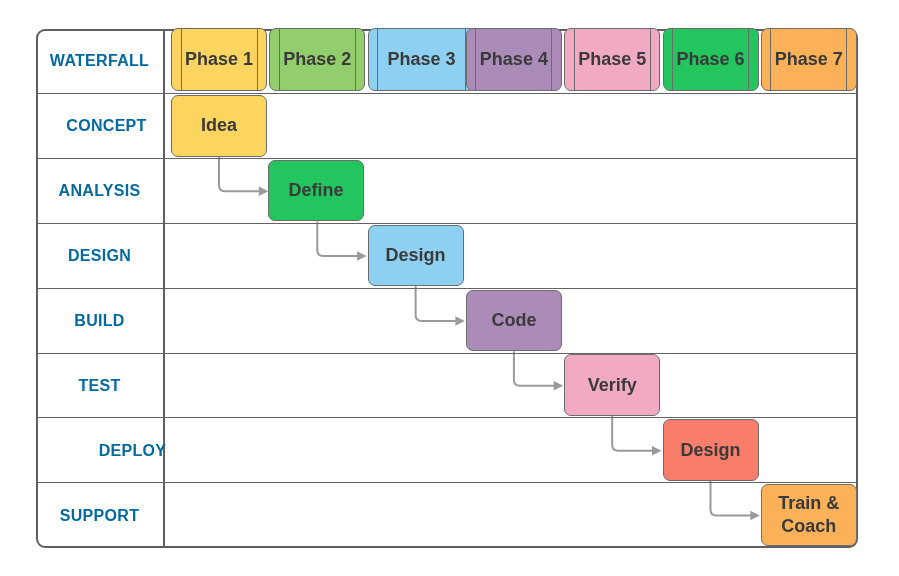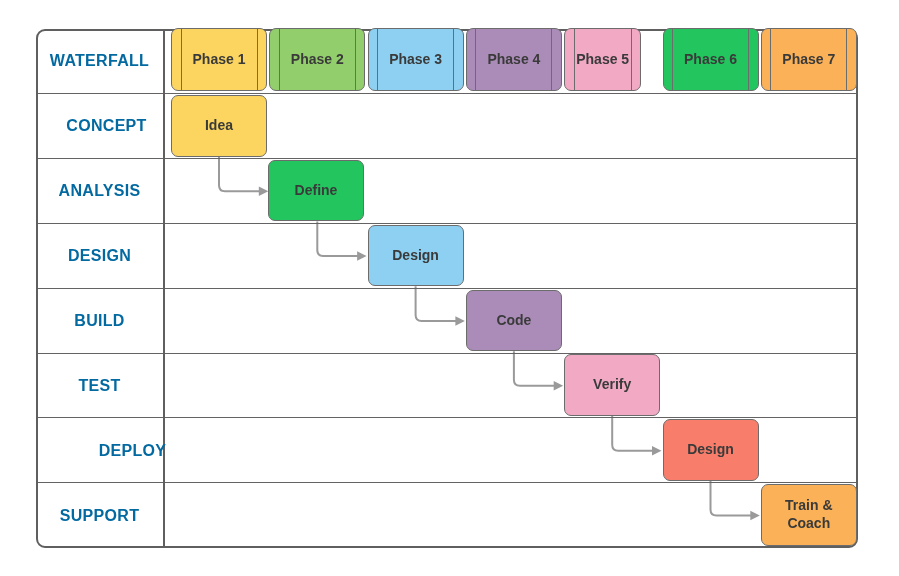--- a/index.html
+++ b/index.html
@@ -45,21 +45,21 @@
     position: absolute;
     box-sizing: border-box;
     border: 1.8px solid #6c6c6c;
     border-radius: 7px;
     display: flex;
     align-items: center;
     justify-content: center;
     text-align: center;
   }
   .phase-box span, .task-box span {
-    font-size: 14px;
+    font-size: 18px;
     font-weight: 700;
     color: #3a3a3a;
     line-height: 1.25;
     padding: 0 3px;
   }
   .phase-box span { white-space: nowrap; }
   .sbar {
     position: absolute;
     top: 0; bottom: 0;
     width: 0;
@@ -138,31 +138,31 @@
     <div class="phase-box" style="left: 171px; top: 28px; width: 96px; height: 63.375px; background: rgb(251, 213, 95);">
       <div class="sbar left"></div>
       <div class="sbar right"></div>
       <span>Phase 1</span>
     </div>
     <div class="phase-box" style="left: 269.3px; top: 28px; width: 96px; height: 63.375px; background: rgb(146, 206, 107);">
       <div class="sbar left"></div>
       <div class="sbar right"></div>
       <span>Phase 2</span>
     </div>
-    <div class="phase-box" style="left: 367.6px; top: 28px; width: 96px; height: 63.375px; background: rgb(141, 208, 241);">
+    <div class="phase-box" style="left: 367.6px; top: 28px; width: 108px; height: 63.375px; background: rgb(141, 208, 241);">
       <div class="sbar left"></div>
       <div class="sbar right"></div>
       <span>Phase 3</span>
     </div>
     <div class="phase-box" style="left: 465.9px; top: 28px; width: 96px; height: 63.375px; background: rgb(171, 140, 184);">
       <div class="sbar left"></div>
       <div class="sbar right"></div>
       <span>Phase 4</span>
     </div>
-    <div class="phase-box" style="left: 564.2px; top: 28px; width: 77px; height: 63.375px; background: rgb(242, 169, 196); align-items: center;">
+    <div class="phase-box" style="left: 564.2px; top: 28px; width: 96px; height: 63.375px; background: rgb(242, 169, 196); align-items: center;">
       <div class="sbar left"></div>
       <div class="sbar right"></div>
       <span>Phase 5</span>
     </div>
     <div class="phase-box" style="left: 662.5px; top: 28px; width: 96px; height: 63.375px; background: #22c55e;">
       <div class="sbar left"></div>
       <div class="sbar right"></div>
       <span>Phase 6</span>
     </div>
     <div class="phase-box" style="left: 760.8px; top: 28px; width: 96px; height: 63.375px; background: rgb(250, 177, 87);">

